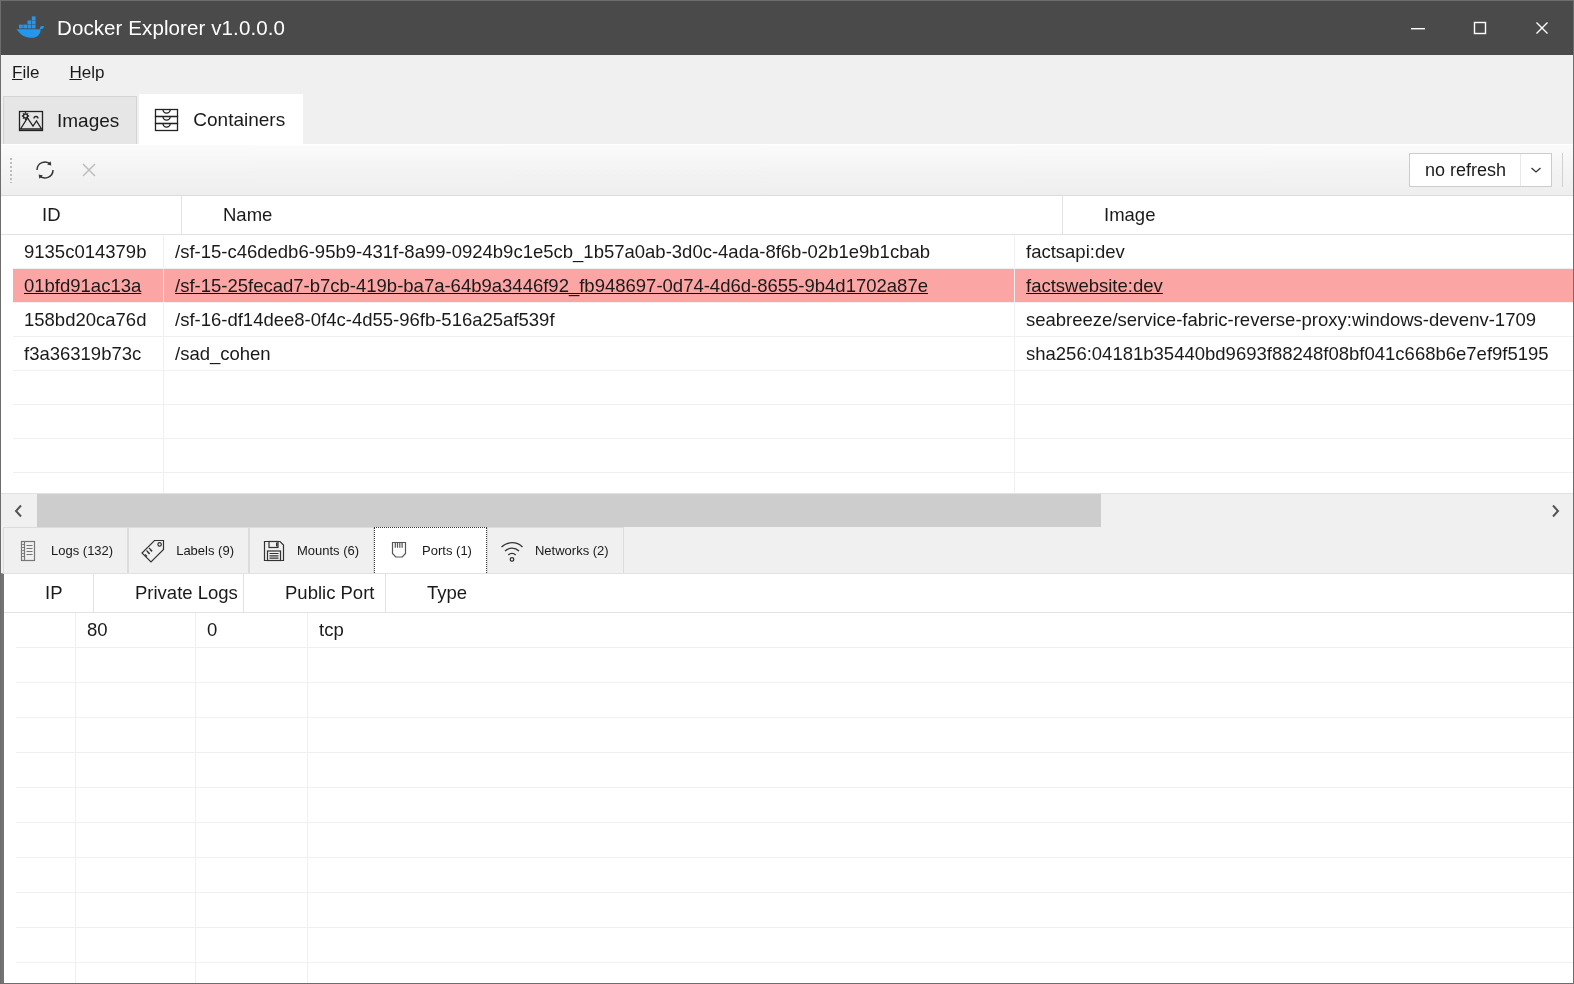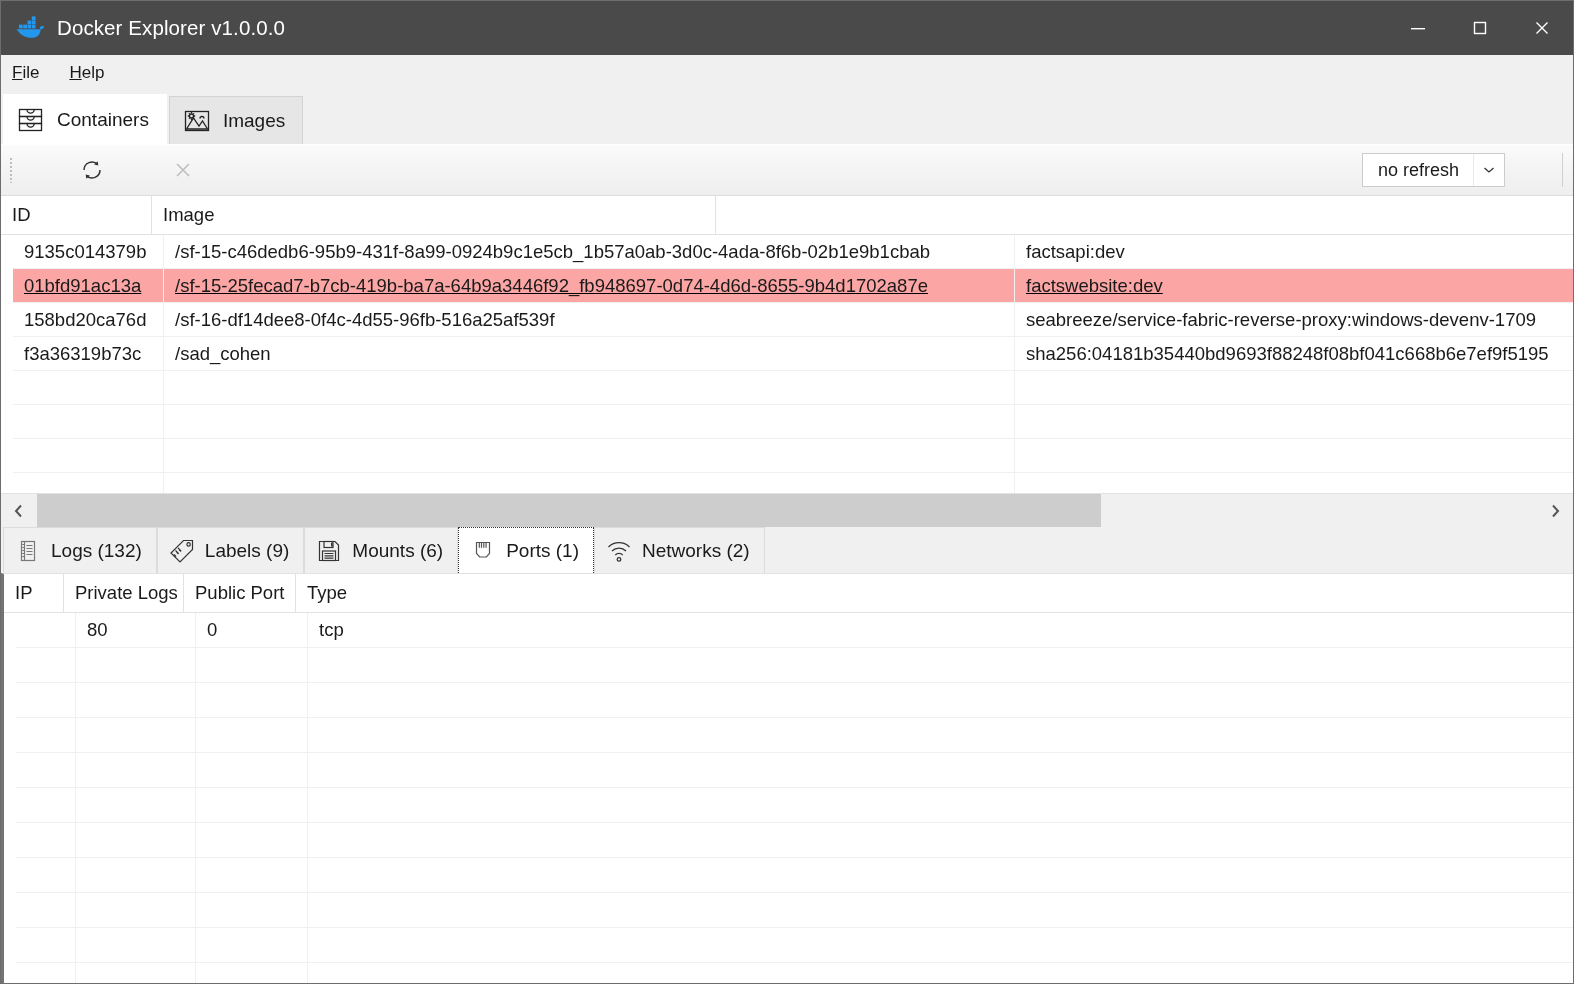--- a/index.html
+++ b/index.html
@@ -134,21 +134,20 @@
   .toolbar {
     height: 52px;
     flex: 0 0 auto;
     background: linear-gradient(to bottom, #fbfbfb 0%, #f4f4f4 48%, #eeeeee 100%);
     border-top: 1px solid #ffffff;
     border-bottom: 1px solid #dcdcdc;
     display: flex;
     align-items: center;
     box-sizing: border-box;
     padding: 0 10px 0 8px;
-    gap: 47px;
   }
   .grip {
     width: 4px;
     height: 26px;
     margin-right: 10px;
     flex: 0 0 auto;
     background-image: radial-gradient(#bdbdbd 48%, transparent 50%);
     background-size: 4px 4px;
   }
   .tbtn {
@@ -214,20 +213,21 @@
     color: #1a1a1a;
     display: flex;
     align-items: center;
     padding-left: 11px;
     box-sizing: border-box;
     border-right: 1px solid #e2e2e2;
     overflow: hidden;
     white-space: nowrap;
     cursor: default;
     flex: 0 0 auto;
+    margin-left: 30px;
   }
   .grid-body { flex: 1 1 auto; overflow: hidden; }
   .grow {
     display: flex;
     height: 34px;
     border-bottom: 1px solid #f0f0f0;
     box-sizing: border-box;
     margin-left: 12px;
   }
   .grow.alt { background: #fca5a5; text-decoration: underline; }
@@ -287,21 +287,21 @@
     background: #f0f0f0;
     display: flex;
     align-items: stretch;
     box-sizing: border-box;
     padding-left: 2px;
   }
   .dtab {
     display: flex;
     align-items: center;
     padding: 0 14px 0 10px;
-    font-size: 19px;
+    font-size: 13px;
     color: #1a1a1a;
     cursor: default;
     white-space: nowrap;
     box-sizing: border-box;
     border: 1px solid #dcdcdc;
     border-bottom: none;
     background: #f0f0f0;
   }
   .dtab.active {
     background: #ffffff;
@@ -368,45 +368,45 @@
       </div>
     </div>
   </div>
 
   <div class="menubar">
     <div class="menu-item"><span class="mn">F</span><span>ile</span></div>
     <div class="menu-item"><span class="mn">H</span><span>elp</span></div>
   </div>
 
   <div class="tabstrip">
+    <div class="tab">
+      <svg class="ticon" viewBox="0 0 30 30">
+        <g fill="none" stroke="#222222" stroke-width="1.3">
+          <rect x="3.5" y="5.5" width="23" height="19"></rect>
+          <path d="M4.5 23 L11.5 12 L17 20 L20.5 15 L25.5 23 Z"></path>
+          <circle cx="9.5" cy="10" r="2"></circle>
+          <path d="M9.5 6 v1.4 M9.5 12.6 v1.4 M5.8 10 h1.4 M11.8 10 h1.4 M6.9 7.4 l1 1 M11.1 11.6 l1 1 M12.1 7.4 l-1 1 M7.9 11.6 l-1 1"></path>
+          <path d="M18 12.5 a2 2 0 0 1 4 0"></path>
+        </g>
+      </svg>
+      <span>Images</span>
+    </div>
     <div class="tab active">
       <svg class="ticon" viewBox="0 0 30 30">
         <g fill="none" stroke="#222222" stroke-width="1.3">
           <rect x="3.5" y="4.5" width="22" height="7"></rect>
           <rect x="3.5" y="11.5" width="22" height="7"></rect>
           <rect x="3.5" y="18.5" width="22" height="7"></rect>
           <path d="M11 4.5 a3.6 3.6 0 0 0 7.2 0"></path>
           <path d="M11 11.5 a3.6 3.6 0 0 0 7.2 0"></path>
           <path d="M11 18.5 a3.6 3.6 0 0 0 7.2 0"></path>
         </g>
       </svg>
       <span>Containers</span>
     </div>
-    <div class="tab">
-      <svg class="ticon" viewBox="0 0 30 30">
-        <g fill="none" stroke="#222222" stroke-width="1.3">
-          <rect x="3.5" y="5.5" width="23" height="19"></rect>
-          <path d="M4.5 23 L11.5 12 L17 20 L20.5 15 L25.5 23 Z"></path>
-          <circle cx="9.5" cy="10" r="2"></circle>
-          <path d="M9.5 6 v1.4 M9.5 12.6 v1.4 M5.8 10 h1.4 M11.8 10 h1.4 M6.9 7.4 l1 1 M11.1 11.6 l1 1 M12.1 7.4 l-1 1 M7.9 11.6 l-1 1"></path>
-          <path d="M18 12.5 a2 2 0 0 1 4 0"></path>
-        </g>
-      </svg>
-      <span>Images</span>
-    </div>
   </div>
 
   <div class="toolbar">
     <div class="grip"></div>
     <div class="tbtn">
       <svg width="26" height="26" viewBox="0 0 26 26">
         <g fill="none" stroke="#333333" stroke-width="1.5">
           <path d="M21 13 a8 8 0 0 1 -13.7 5.6"></path>
           <path d="M5 13 a8 8 0 0 1 13.7 -5.6"></path>
         </g>
@@ -427,20 +427,21 @@
           <path d="M1.5 2 L6 6 L10.5 2" stroke="#333333" stroke-width="1.3" fill="none"></path>
         </svg>
       </div>
     </div>
     <div class="toolbar-rightsep"></div>
   </div>
 
   <div class="grid containers-grid">
     <div class="grid-head">
       <div class="gh col-id">ID</div>
+      <div class="gh col-name">Name</div>
       <div class="gh col-image">Image</div>
     </div>
     <div class="grid-body">
       <div class="grow">
         <div class="gc col-id">9135c014379b</div>
         <div class="gc col-name">/sf-15-c46dedb6-95b9-431f-8a99-0924b9c1e5cb_1b57a0ab-3d0c-4ada-8f6b-02b1e9b1cbab</div>
         <div class="gc col-image">factsapi:dev</div>
       </div>
       <div class="grow alt">
         <div class="gc col-id">01bfd91ac13a</div>

